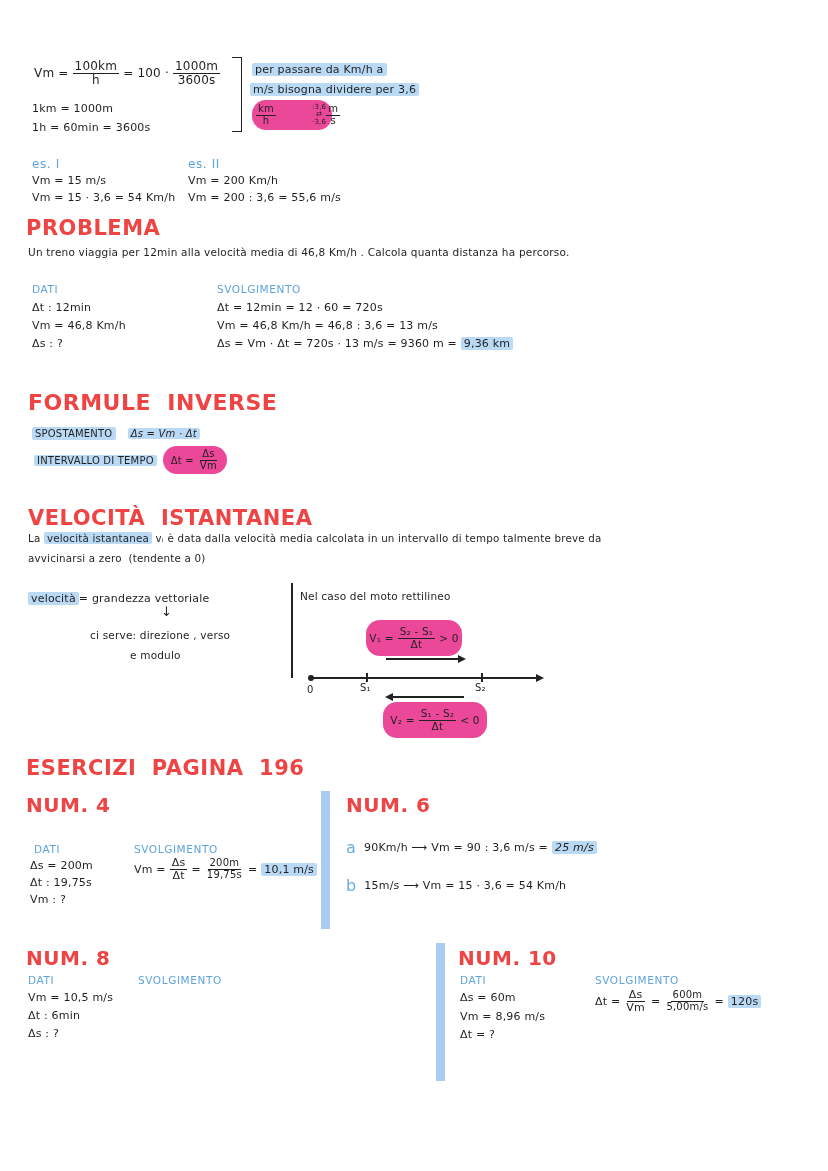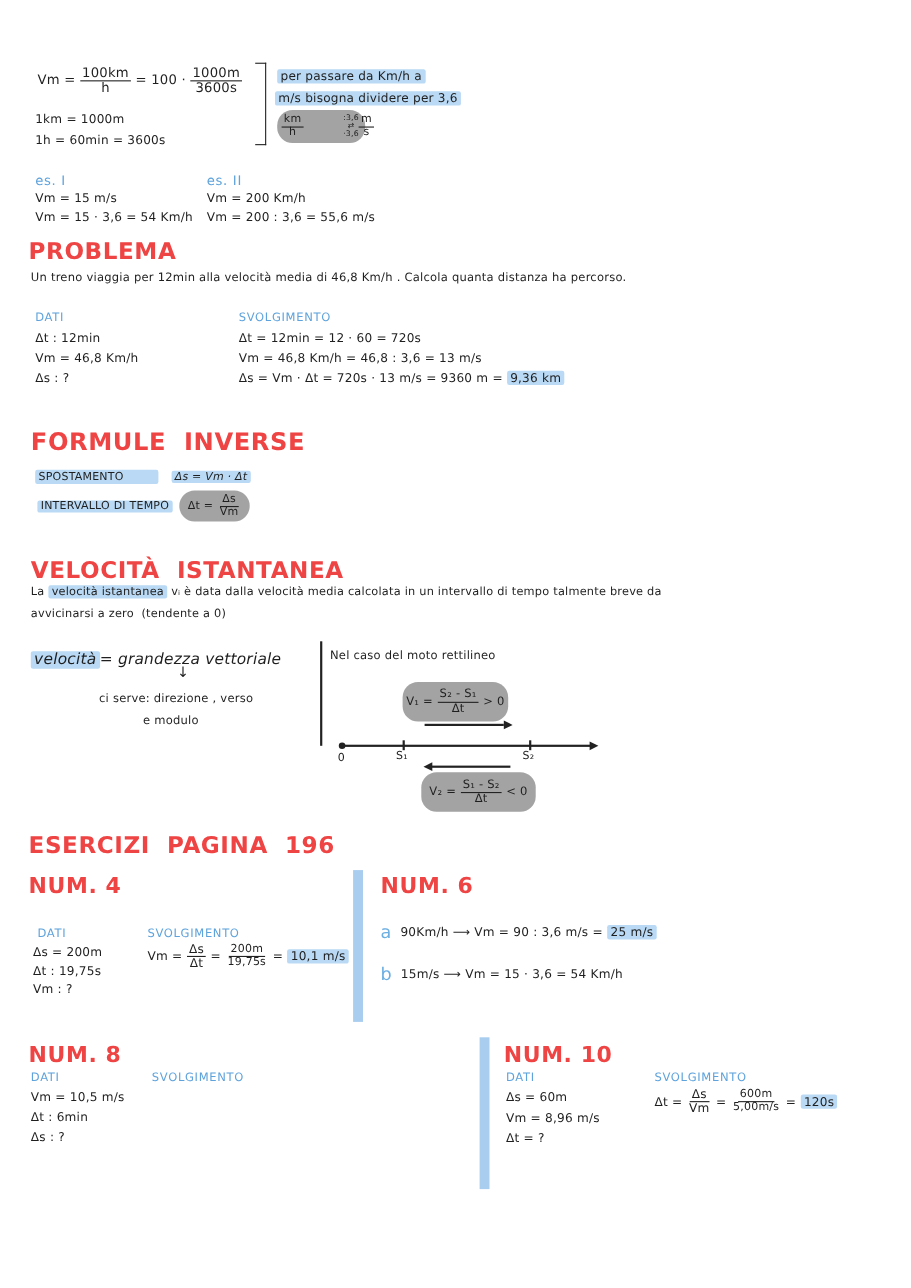--- a/index.html
+++ b/index.html
@@ -3,21 +3,21 @@
 <meta charset="utf-8">
 <style>
   * { margin: 0; padding: 0; box-sizing: border-box; }
   html, body { width: 828px; height: 1171px; background: #ffffff; overflow: hidden; }
   body { position: relative; font-family: "DejaVu Sans", sans-serif; color: #222; }
   .abs { position: absolute; }
   .hw { font-family: "DejaVu Sans", sans-serif; font-size: 11px; color: #1f1f1f; white-space: nowrap; letter-spacing: 0.2px; }
   .lbl { font-family: "DejaVu Sans", sans-serif; font-size: 10.5px; color: #5fa3dc; white-space: nowrap; letter-spacing: 0.6px; }
   .h1 { font-family: "DejaVu Sans", sans-serif; font-weight: bold; color: #ef4444; white-space: nowrap; letter-spacing: 0.5px; }
   .hl { background: #b9d9f4; padding: 0 3px; border-radius: 2px; }
-  .cloud { background: #a3a3a3; border-radius: 14px; }
+  .cloud { background: #ec4899; border-radius: 14px; }
   .frac { display: inline-flex; flex-direction: column; align-items: center; vertical-align: middle; line-height: 1.05; }
   .frac .num { border-bottom: 1px solid #222; padding: 0 2px; }
   .frac .den { padding: 0 2px; }
   .vbar { background: #a8cdee; width: 9px; }
   .bracket { border: 1.5px solid #222; border-left: none; width: 10px; }
   .axis { height: 1.5px; background: #222; }
   .arrowline { height: 1.5px; background: #222; }
   .arrowhead-r { width: 0; height: 0; border-top: 4px solid transparent; border-bottom: 4px solid transparent; border-left: 8px solid #222; }
   .arrowhead-l { width: 0; height: 0; border-top: 4px solid transparent; border-bottom: 4px solid transparent; border-right: 8px solid #222; }
   .tick { width: 1.5px; height: 9px; background: #222; }
@@ -91,21 +91,21 @@
   <div class="hw" style="margin-top:6px;">Δt = 12min = 12 · 60 = 720s</div>
   <div class="hw" style="margin-top:5px;">Vm = 46,8 Km/h = 46,8 : 3,6 = 13 m/s</div>
   <div class="hw" style="margin-top:5px;">
     <span>Δs = Vm · Δt = 720s · 13 m/s = 9360 m =</span>
     <span class="hl">9,36 km</span>
   </div>
 </div>
 
 <div class="abs h1" style="left:28px; top:390px; font-size:22px; white-space:pre;">FORMULE  INVERSE</div>
 <div class="abs hw" style="left:32px; top:428px; font-size:10px;">
-  <span class="hl" style="padding:1px 32px 1px 3px;">SPOSTAMENTO</span>
+  <span class="hl" style="padding:1px 4px 1px 3px;">SPOSTAMENTO</span>
   <span class="hl" style="margin-left:8px;font-style:italic;">Δs = Vm · Δt</span>
 </div>
 <div class="abs hw" style="left:34px; top:446px; font-size:10px; display:flex; align-items:center;">
   <span class="hl">INTERVALLO DI TEMPO</span>
   <span class="cloud" style="margin-left:6px; padding:3px 8px; display:inline-flex; align-items:center; gap:4px;">
     <span>Δt =</span>
     <span class="frac">
       <span class="num">Δs</span>
       <span class="den">Vm</span>
     </span>
@@ -113,21 +113,21 @@
 </div>
 
 <div class="abs h1" style="left:28px; top:506px; font-size:21px; white-space:pre;">VELOCITÀ  ISTANTANEA</div>
 <div class="abs hw" style="left:28px; top:532px; font-size:10.3px;">
   <span>La</span>
   <span class="hl">velocità istantanea</span>
   <span>vᵢ è data dalla velocità media calcolata in un intervallo di tempo talmente breve da</span>
 </div>
 <div class="abs hw" style="left:28px; top:552px; font-size:10.3px; white-space:pre;">avvicinarsi a zero  (tendente a 0)</div>
 
-<div class="abs hw" style="left:28px; top:592px; font-size:14px;font-style:italic;">
+<div class="abs hw" style="left:28px; top:592px; font-size:11px;">
   <span class="hl">velocità</span><span>= grandezza vettoriale</span>
 </div>
 <div class="abs hw" style="left:161px; top:604px; font-size:13px;">↓</div>
 <div class="abs hw" style="left:90px; top:629px; font-size:10.5px;">ci serve: direzione , verso</div>
 <div class="abs hw" style="left:130px; top:649px; font-size:10.5px;">e modulo</div>
 
 <div class="abs" style="left:291px; top:583px; width:1.5px; height:95px; background:#222;"></div>
 
 <div class="abs hw" style="left:300px; top:590px; font-size:10.5px;">Nel caso del moto rettilineo</div>
 
@@ -189,21 +189,21 @@
     <span class="hl">10,1 m/s</span>
   </div>
 </div>
 
 <div class="abs vbar" style="left:321px; top:791px; height:138px;"></div>
 
 <div class="abs h1" style="left:346px; top:793px; font-size:20px;">NUM. 6</div>
 <div class="abs hw" style="left:346px; top:838px; display:flex; align-items:center; gap:8px;">
   <span class="letter">a</span>
   <span>90Km/h ⟶ Vm = 90 : 3,6 m/s =</span>
-  <span class="hl" style="margin-left:-4px;">25 m/s</span>
+  <span class="hl" style="margin-left:-4px;font-style:italic;">25 m/s</span>
 </div>
 <div class="abs hw" style="left:346px; top:876px; display:flex; align-items:center; gap:8px;">
   <span class="letter">b</span>
   <span>15m/s ⟶ Vm = 15 · 3,6 = 54 Km/h</span>
 </div>
 
 <div class="abs h1" style="left:26px; top:946px; font-size:20px;">NUM. 8</div>
 <div class="abs" style="left:28px; top:974px;">
   <div class="lbl">DATI</div>
   <div class="hw" style="margin-top:5px;">Vm = 10,5 m/s</div>

